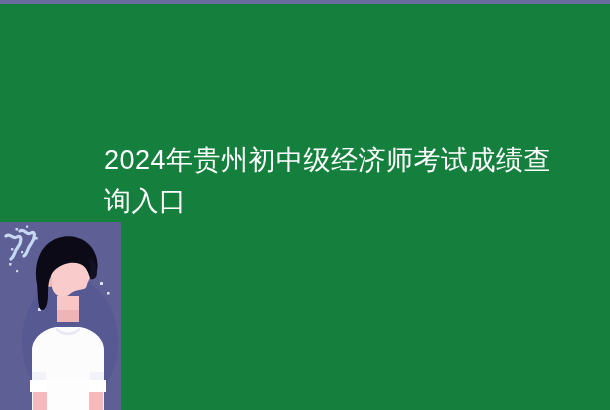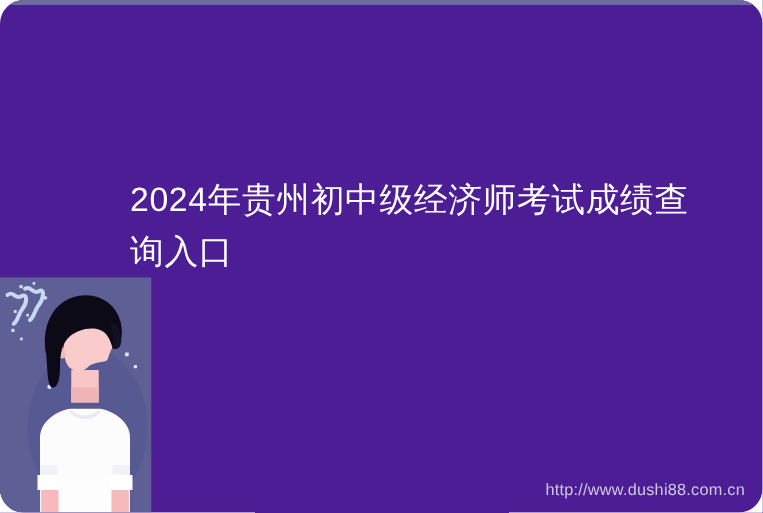--- a/index.html
+++ b/index.html
@@ -4,24 +4,23 @@
 <style>
   html, body {
     margin: 0;
     padding: 0;
     background: #ffffff;
   }
   #banner {
     position: relative;
     width: 610px;
     height: 410px;
-    background: #4c1d95;
+    background: #15803d;
     overflow: hidden;
     font-family: "Liberation Sans", "DejaVu Sans", sans-serif;
-    border-radius: 19px;
   }
   
   #top-band {
     position: absolute;
     left: 0; top: 0;
     width: 610px; height: 4px;
     background: #6A6C9E;
   }
 
   
@@ -142,15 +141,14 @@
 
       <path d="M30 158 L49 158 L49 170 L30 170 Z" fill="#FFFFFF"></path>
       <path d="M87 158 L106 158 L106 170 L87 170 Z" fill="#FFFFFF"></path>
 
       <path d="M47 158 L89 158 L89 188 L47 188 Z" fill="#FDFDFD"></path>
     </svg>
   </div>
 
   <div id="title">2024年贵州初中级经济师考试成绩查询入口</div>
 
-  <div id="watermark">http://www.dushi88.com.cn</div>
 
 </div>
 
 </body></html>

